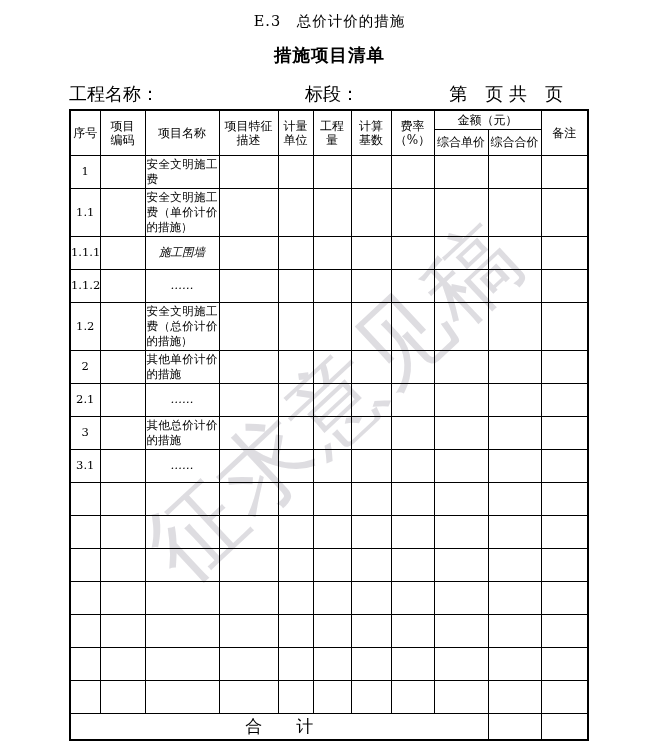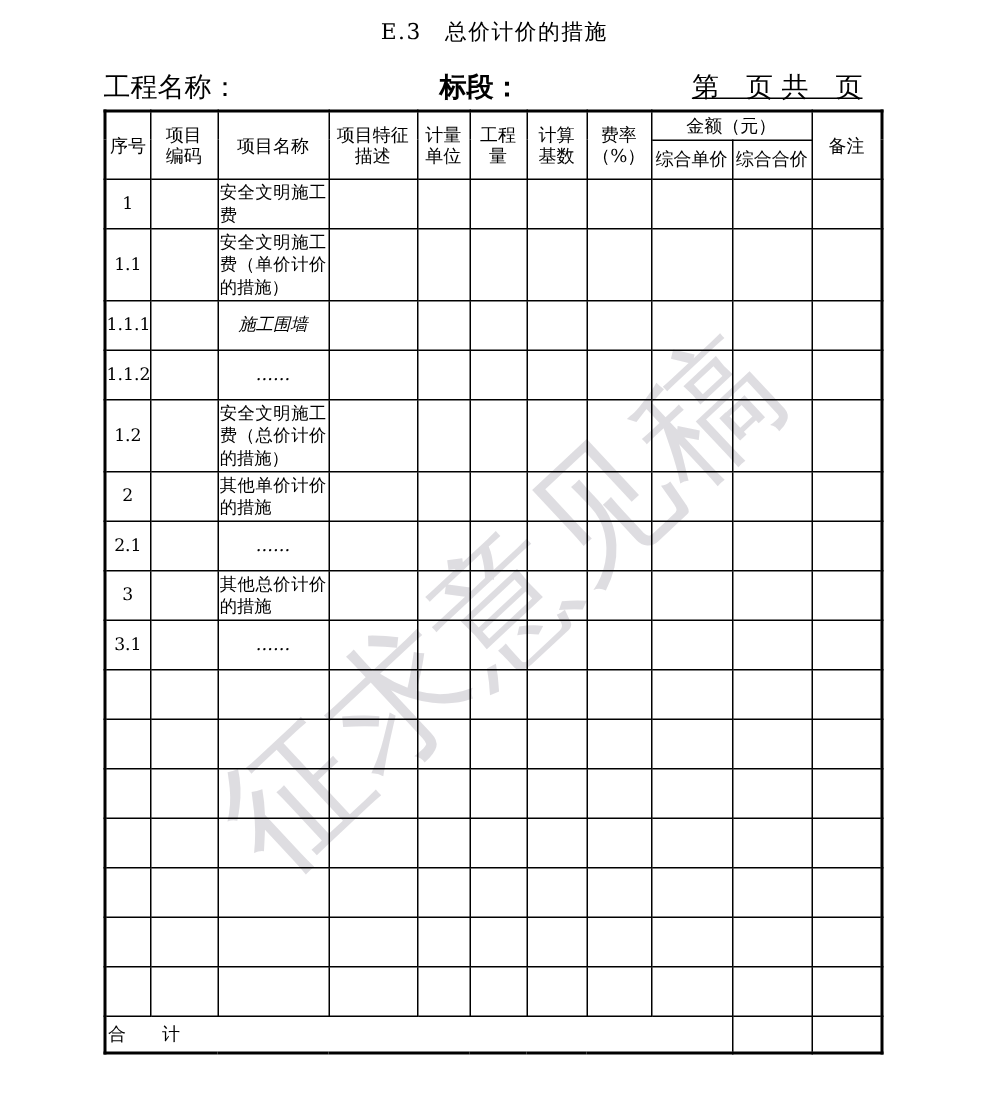--- a/index.html
+++ b/index.html
@@ -55,22 +55,22 @@
   }
   .meta-line {
     position: relative;
     z-index: 2;
     width: 518px;
     margin: 15px 0 10px 69px;
     height: 17px;
     font-size: 18px;
   }
   .meta-left  { position: absolute; left: 0; top: 0; }
-  .meta-center{ position: absolute; left: 224px; top: 0; font-weight: bold; }
-  .meta-right { position: absolute; right: 12px; top: 0; text-decoration: underline; }
+  .meta-center{ position: absolute; left: 236px; top: 0; }
+  .meta-right { position: absolute; right: 24px; top: 0; }
 
   table.form {
     position: relative;
     z-index: 2;
     margin-left: 69px;
     width: 518px;
     border-collapse: collapse;
     table-layout: fixed;
     border: 2px solid #000;
     background: transparent;
@@ -96,33 +96,34 @@
     line-height: 15px;
   }
   .form tbody tr { height: 33px; }
 
   td.serial { text-align: center; padding: 0; }
   td.name.align-left { text-align: justify; margin-top: 11px; }
   td.name.align-center { text-align: center; font-style: italic; }
 
   .form tfoot tr { height: 25px; }
   .form tfoot .total-label {
-    text-align: left;
-    font-size: 12px;
+    text-align: center;
+    font-size: 17px;
   }
 </style>
 </head>
 <body>
 
 <div class="sheet">
 
   <div class="watermark">征求意见稿</div>
 
   <div class="section-title">E.3　总价计价的措施</div>
 
+  <div class="form-title">措施项目清单</div>
 
   <div class="meta-line">
     <span class="meta-left">工程名称：</span>
     <span class="meta-center">标段：</span>
     <span class="meta-right">第　页 共　页</span>
   </div>
 
   <table class="form">
     <colgroup>
       <col style="width:30px">

